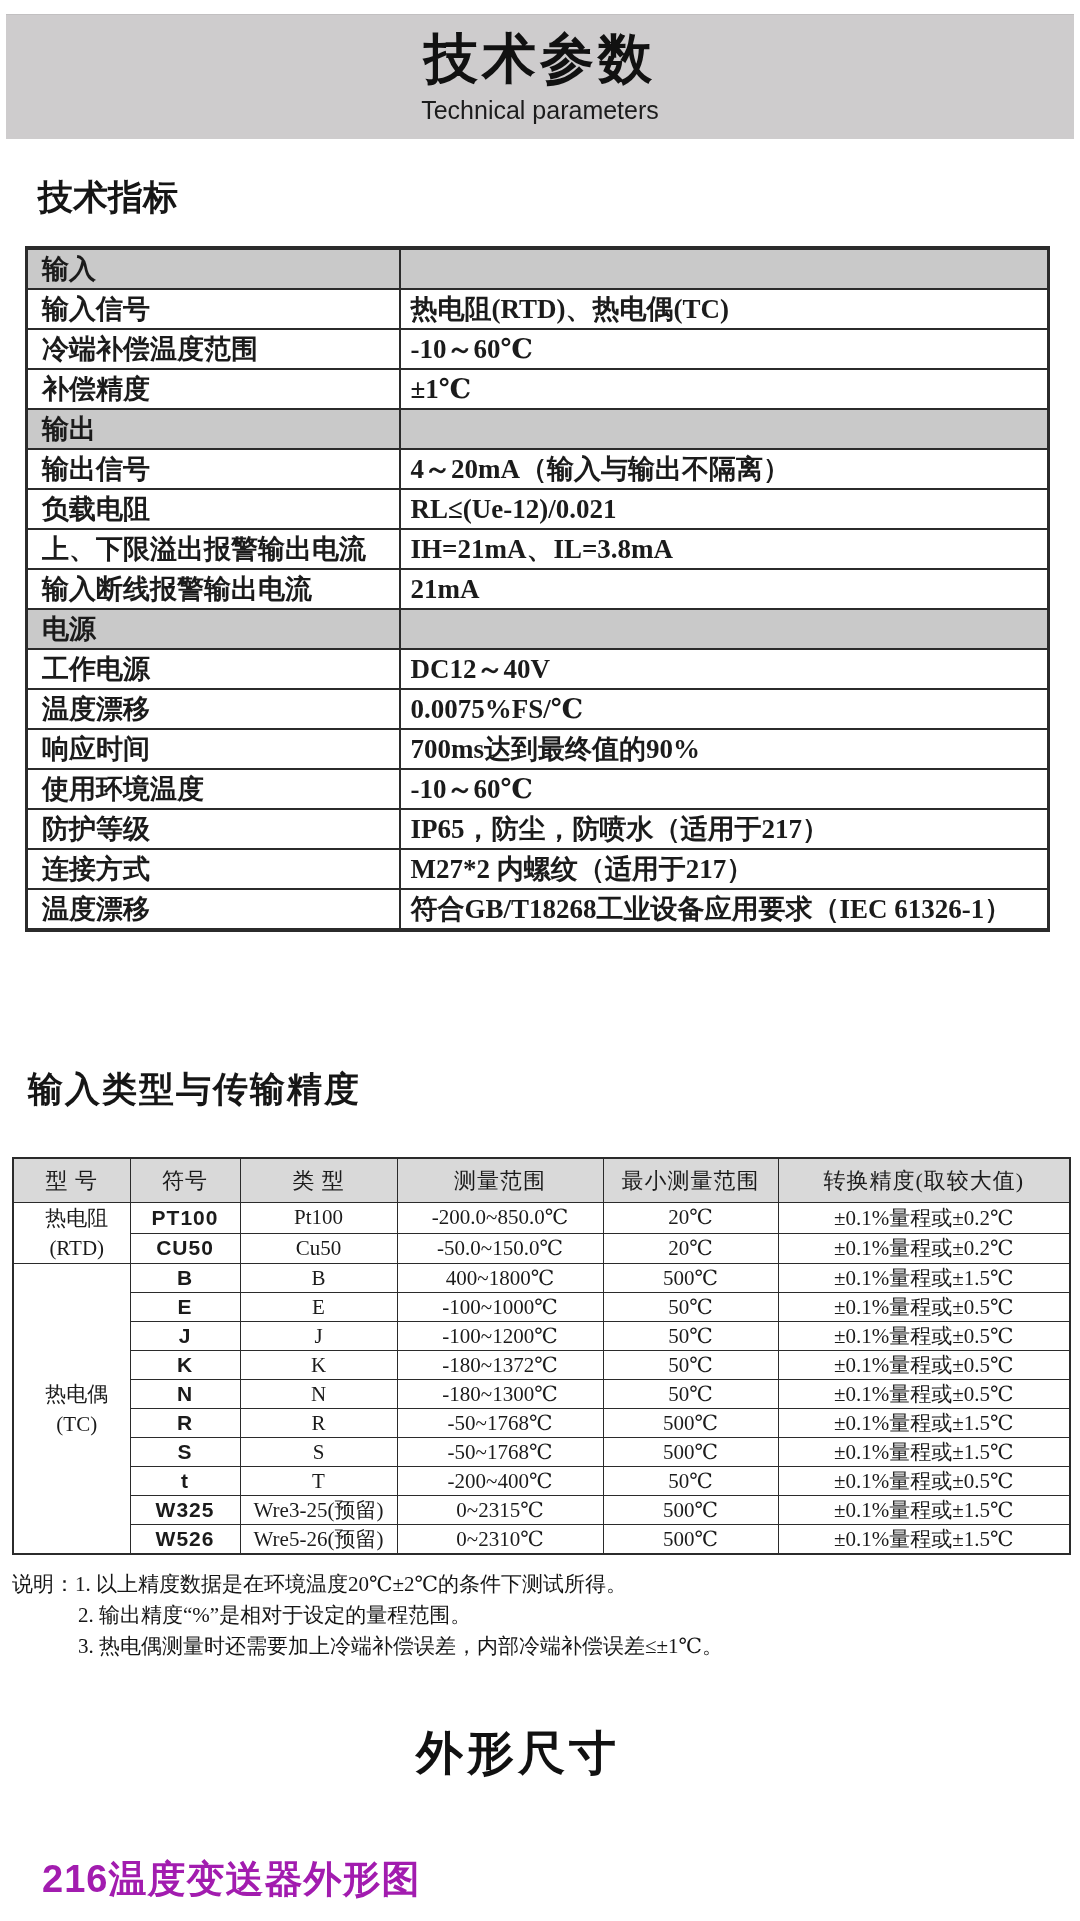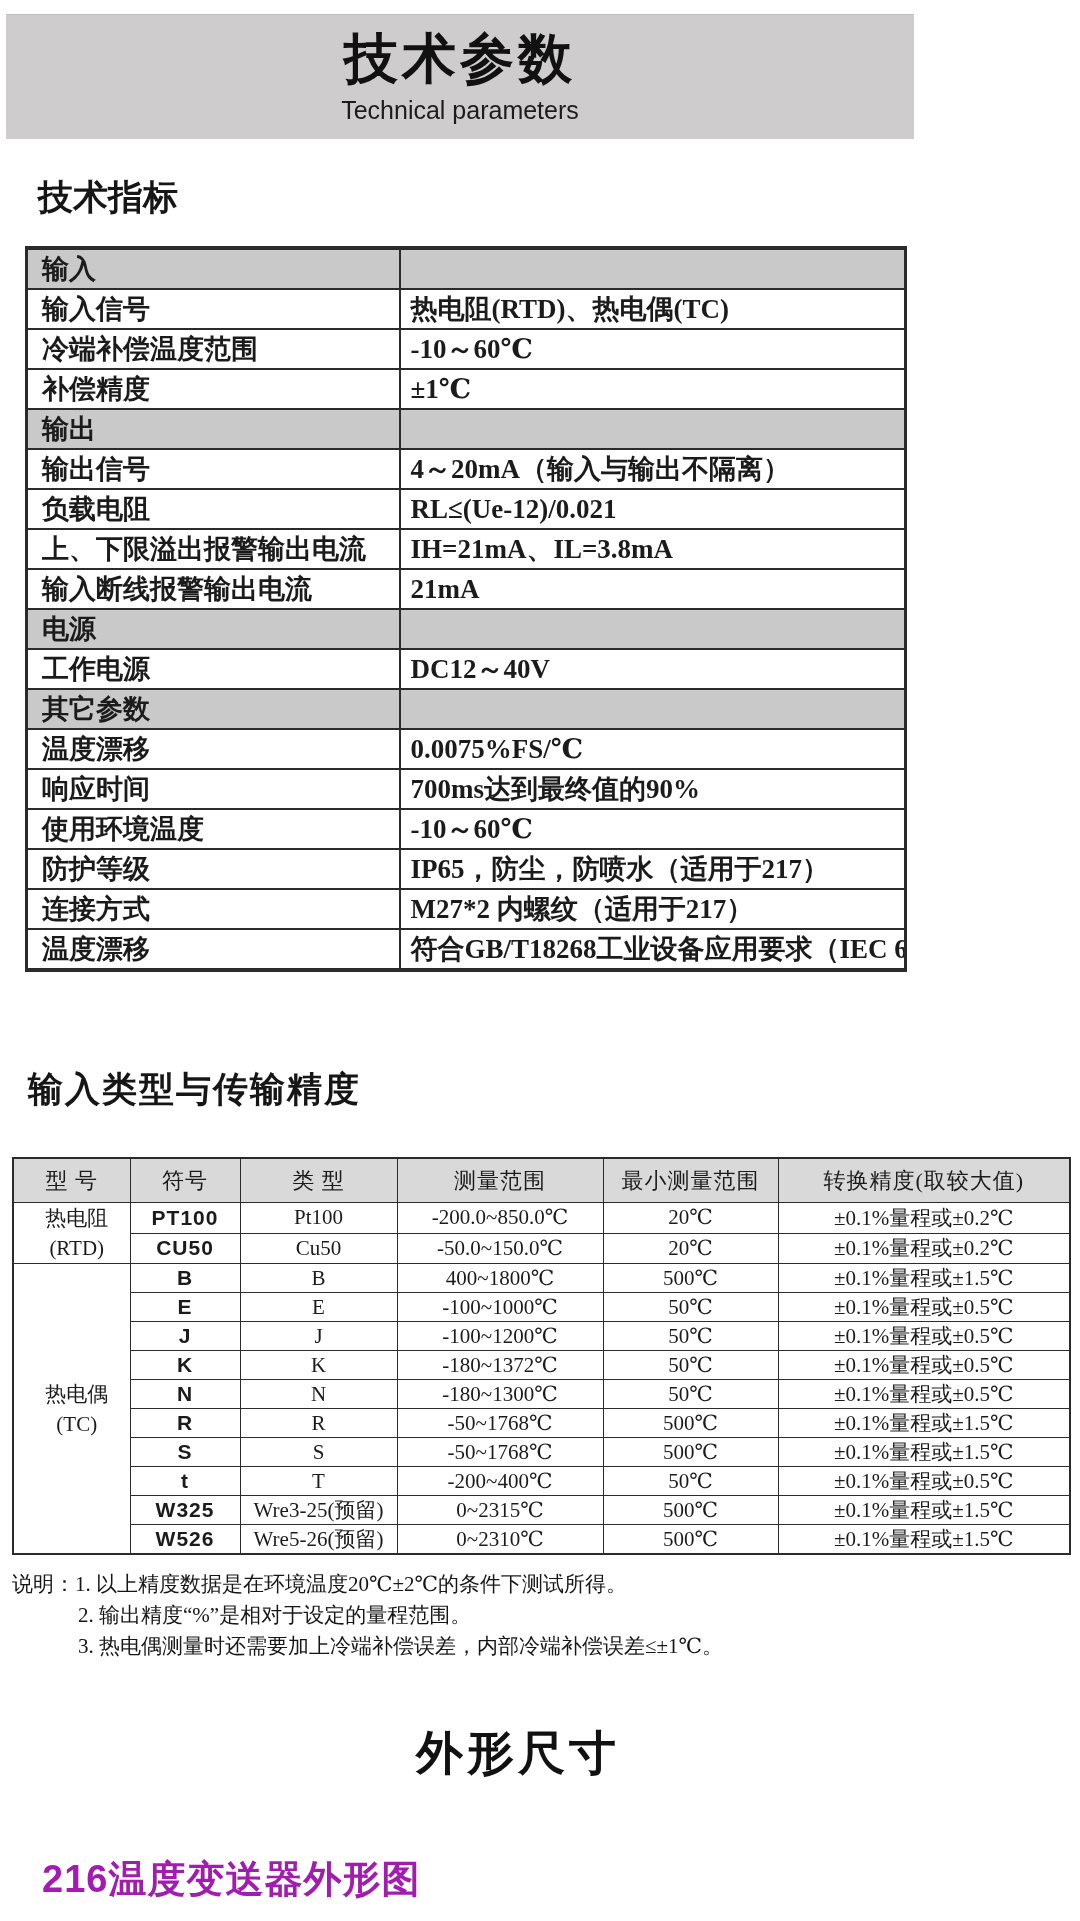--- a/index.html
+++ b/index.html
@@ -2,39 +2,39 @@
 <html><head>
 <meta charset="utf-8">
 <style>
   html,body{margin:0;padding:0;}
   body{
     width:1080px;height:1921px;position:relative;background:#ffffff;
     font-family:"Liberation Sans","DejaVu Sans",sans-serif;color:#1b1b1b;
     overflow:hidden;
   }
   .banner{
-    position:absolute;top:14px;left:6px;width:908px;height:124px;
+    position:absolute;top:14px;left:6px;width:1068px;height:124px;
     background:#cecccd;text-align:center;border-top:1px solid #c2c0c1;
   }
   .banner-title{
     padding-top:8px;font-size:54px;font-weight:bold;letter-spacing:4px;color:#111;
   }
   .banner-subtitle{
     font-size:25px;margin-top:0px;color:#1c1c1c;letter-spacing:0px;
   }
   .h-section{
     position:absolute;margin:0;font-weight:600;color:#161616;
     font-family:"Liberation Sans","DejaVu Sans",sans-serif;
   }
   .h-spec{left:38px;top:174px;font-size:35px;}
   .h-acc{left:28px;top:1066px;font-size:35px;letter-spacing:2px;}
   table{border-collapse:collapse;table-layout:fixed;}
   
   .spec{
-    position:absolute;left:25px;top:246px;width:882px;
+    position:absolute;left:25px;top:246px;width:1025px;
     border:3px solid #2b2b2b;border-top-width:4px;border-bottom-width:4px;
     font-family:"Liberation Serif","DejaVu Serif",serif;font-weight:bold;
     font-size:27px;
   }
   .spec td{
     border:2px solid #2b2b2b;height:38px;padding:0 4px 0 14px;
     vertical-align:middle;overflow:hidden;white-space:nowrap;
   }
   .spec td.val{padding-left:10px;}
   .spec tr.sec td{background:#c9c9c9;}
@@ -128,24 +128,20 @@
         <td>输入断线报警输出电流</td>
         <td class="val">21mA</td>
       </tr>
     <tr class="sec">
         <td>电源</td>
         <td class="val"></td>
       </tr>
     <tr>
         <td>工作电源</td>
         <td class="val">DC12～40V</td>
-      </tr>
-    <tr class="sec">
-        <td>其它参数</td>
-        <td class="val"></td>
       </tr>
     <tr>
         <td>温度漂移</td>
         <td class="val">0.0075%FS/℃</td>
       </tr>
     <tr>
         <td>响应时间</td>
         <td class="val">700ms达到最终值的90%</td>
       </tr>
     <tr>

